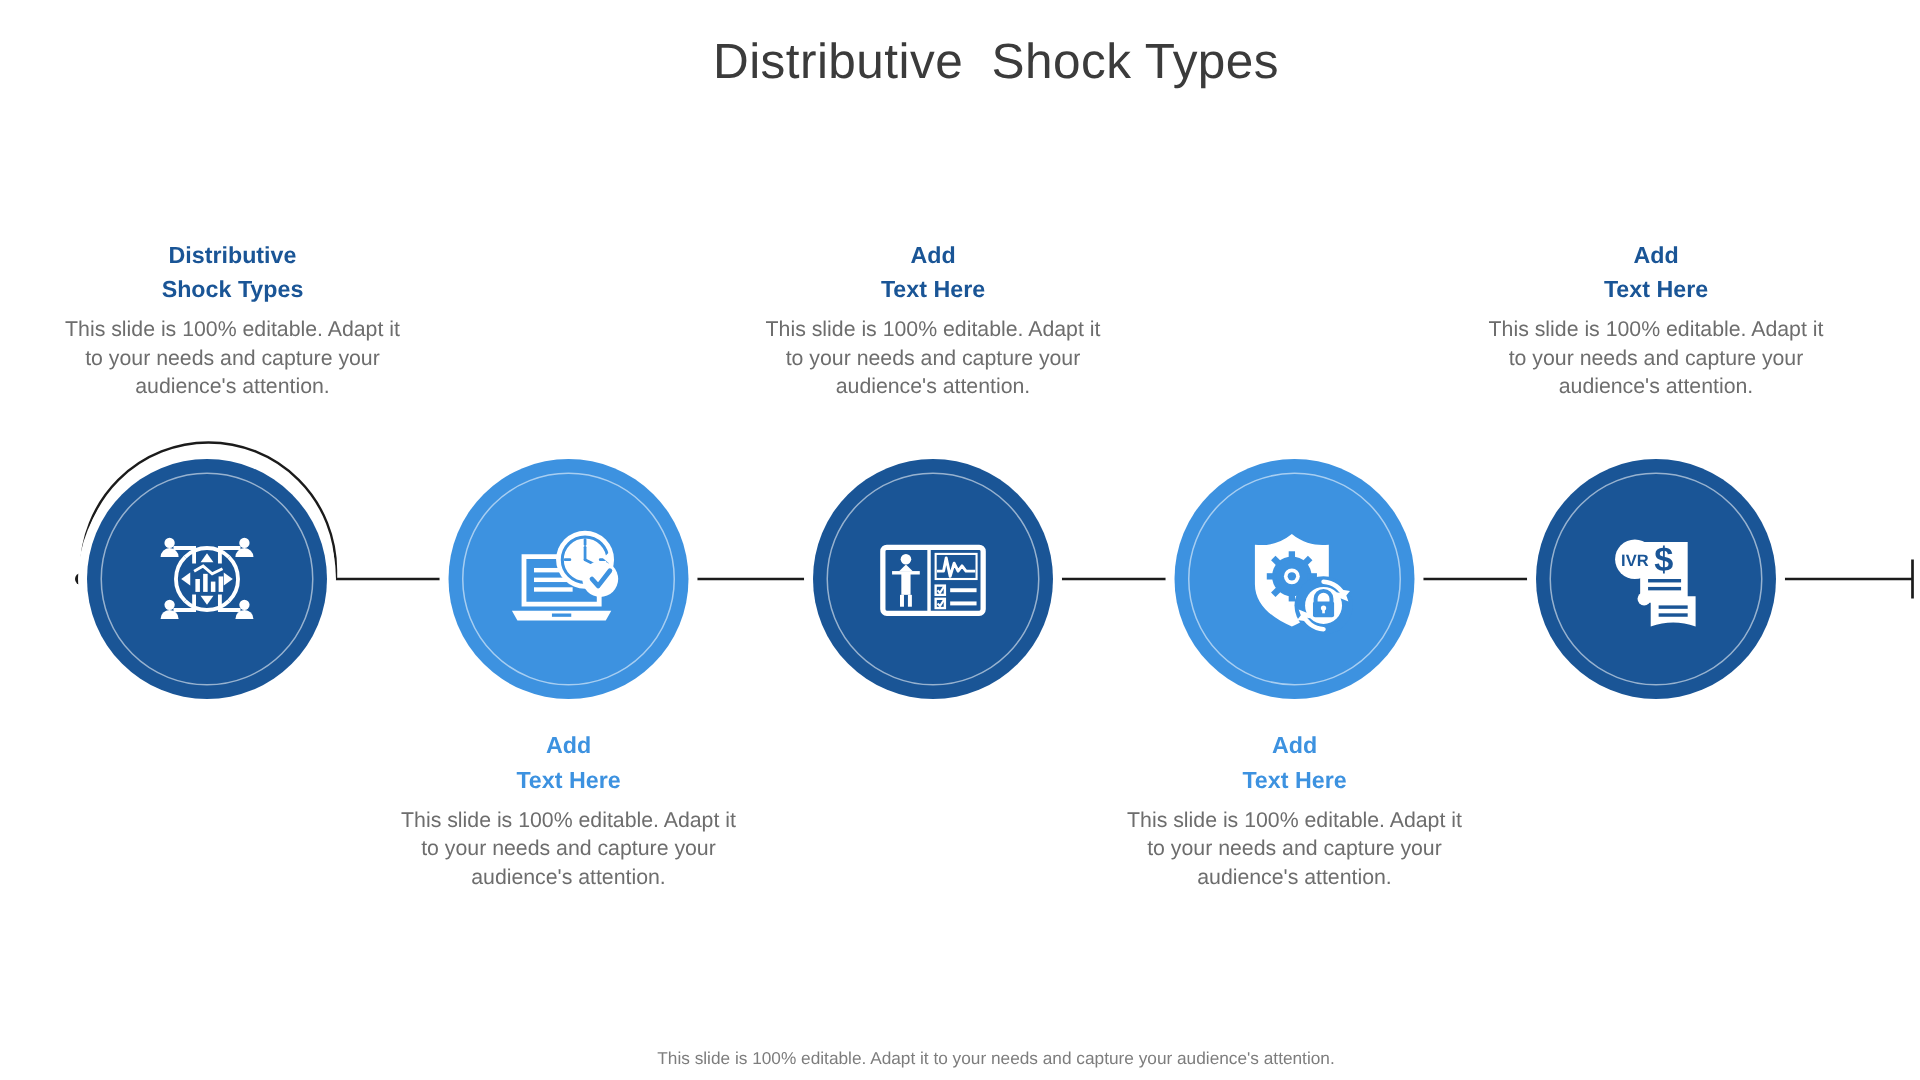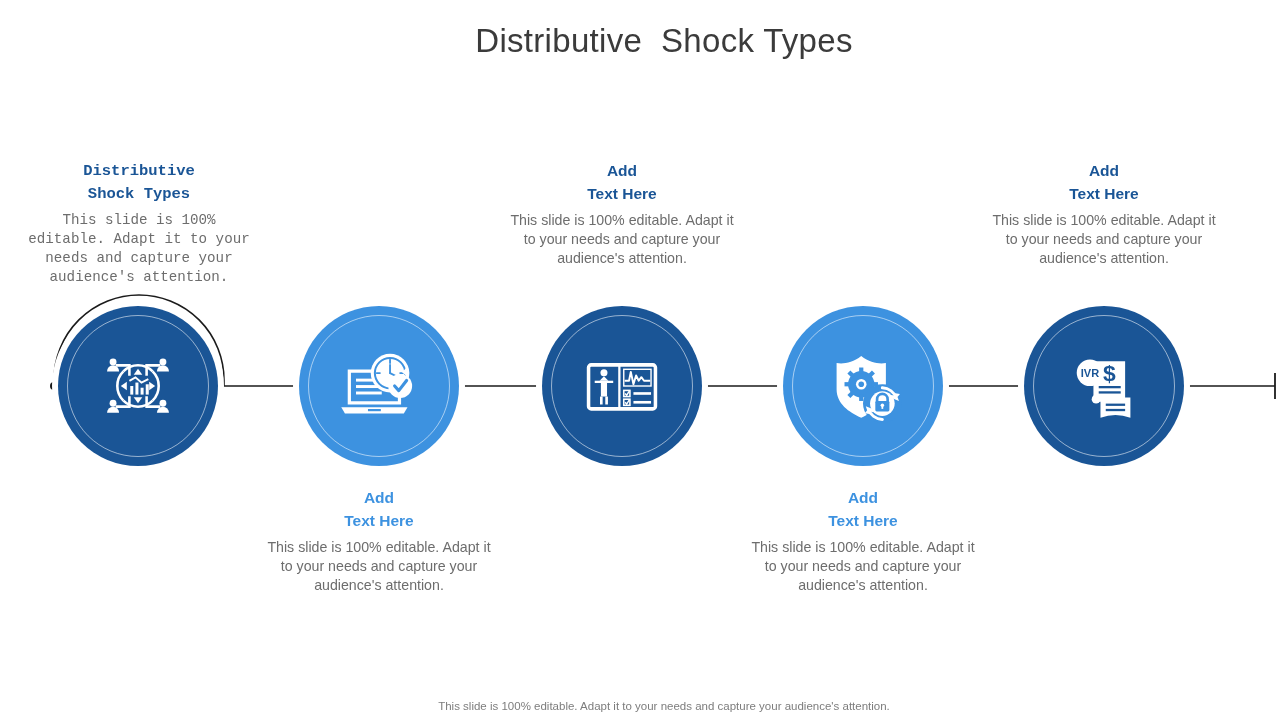--- a/index.html
+++ b/index.html
@@ -197,21 +197,21 @@
             <rect x="47" y="46" width="3.5" height="14"></rect>
             <rect x="53" y="52" width="3.5" height="8"></rect>
             <rect x="59" y="48" width="3.5" height="12"></rect>
           </g>
 
           <polyline points="40,44 47,40 54,46 62,42" fill="none" stroke="#ffffff" stroke-width="2.2"></polyline>
         </svg>
       </div>
     </div>
   </div>
-  <div class="textblock tb-top" style="left:0px;font-family:Liberation Mono, monospace;">
+  <div class="textblock tb-top" style="left:16px;">
     <div class="tb-heading dark">Distributive
 Shock Types</div>
     <div class="tb-body">This slide is 100% editable. Adapt it to your needs and capture your audience's attention.</div>
   </div>
 
   <div class="node" style="left:255px;">
     <div class="circle-wrap">
       <div class="circle light">
         <div class="inner-ring"></div>
         <svg class="glyph" width="92" height="92" viewBox="0 0 100 100">

